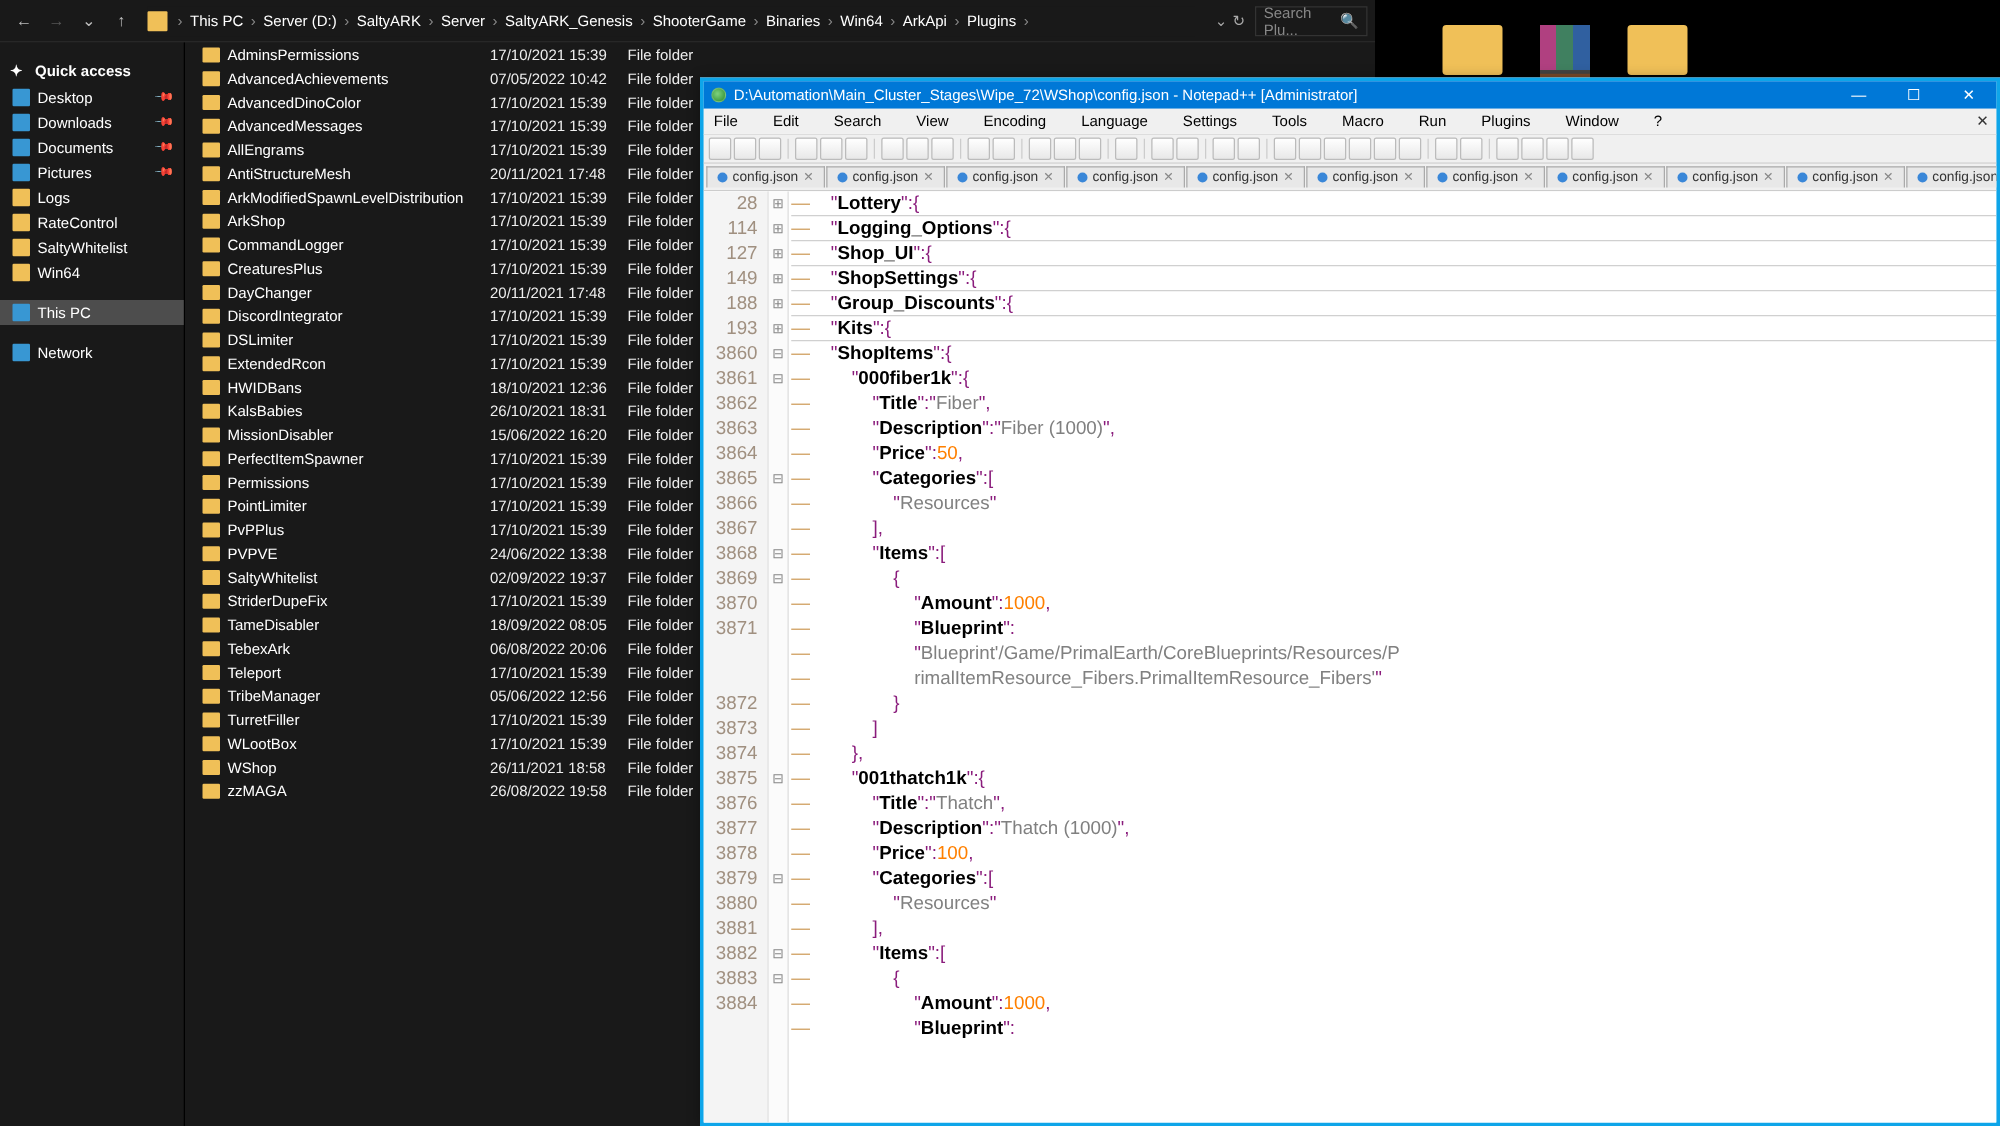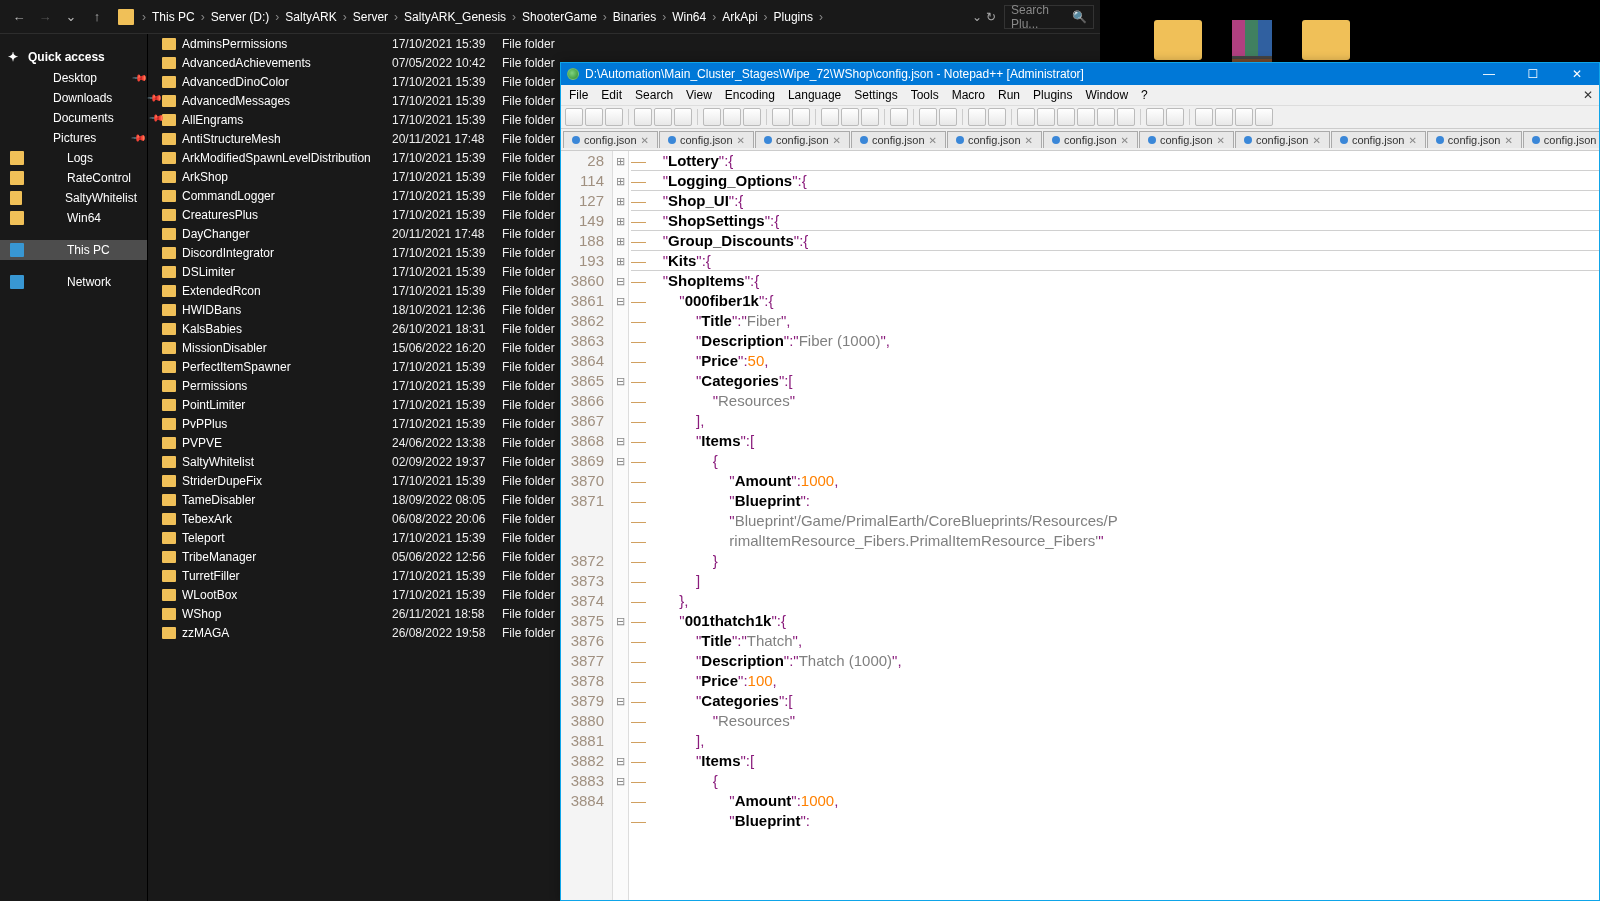--- a/index.html
+++ b/index.html
@@ -13,21 +13,21 @@
 .breadcrumb { flex: 1; display: flex; align-items: center; background: #191919; height: 24px; margin: 0 8px; font-size: 12px; }
 .crumb-icon { width: 16px; height: 16px; background: #f0c058; display: inline-flex; margin-right: 6px; border-radius: 1px; }
 .crumb-item { color: #fff; padding: 0 4px; }
 .crumb-sep { color: #888; padding: 0 2px; }
 .refresh-group { display: flex; align-items: center; gap: 4px; color: #aaa; font-size: 12px; padding: 0 8px;}
 .search-box { width: 90px; height: 24px; background: #191919; border: 1px solid #333; display: flex; align-items: center; padding: 0 6px; color: #888; font-size: 12px; }
 .search-box .mag { margin-left: auto; }
 
 .explorer-body { display: flex; height: calc(100% - 34px); }
 .sidebar { width: 148px; background: #191919; border-right: 1px solid #000; padding-top: 12px; font-size: 12px; }
-.sidebar-item { display: flex; align-items: center; padding: 3px 10px; color: #fff; gap: 37px; }
+.sidebar-item { display: flex; align-items: center; padding: 3px 10px; color: #fff; }
 .sidebar-item.active { background: #4d4d4d; }
 .sidebar-icon { width: 14px; height: 14px; margin-right: 6px; display: inline-block; border-radius: 1px; }
 .pin { margin-left: auto; color: #999; font-size: 10px; transform: rotate(45deg); }
 .sidebar .group-head { display: flex; align-items: center; padding: 4px 8px; color: #fff; font-weight: 600; }
 .qa-icon { width: 14px; height: 14px; margin-right: 6px; }
 
 .file-panel { flex: 1; background: #191919; }
 .columns-header { display: flex; background: #191919; border-bottom: 1px solid #2d2d2d; font-size: 12px; color: #ddd; height: 28px; align-items: center;}
 .col-name { width: 230px; padding-left: 14px; }
 .col-date { width: 110px; }
@@ -42,26 +42,26 @@
 .file-row .col-type { width: 96px; color: #eee; }
 
 
 .desk-icons { position: absolute; right: 250px; top: 20px; display: flex; gap: 30px; }
 .desk-folder { width: 48px; height: 40px; background: #f0c058; border-radius: 3px; }
 .desk-rar { width: 40px; height: 48px; display: flex; flex-direction: column; }
 .desk-rar .books { flex:1; background: linear-gradient(90deg, #b04080 33%, #408060 33% 66%, #3060a0 66%); }
 .desk-rar .belt { height: 12px; background: #7a4a2a; border-top: 3px solid #444; border-bottom: 3px solid #444;}
 
 
-.npp { position: absolute; left: 560px; top: 62px; width: 1040px; height: 839px; background: #fff; border: 1px solid #0ea5e9; box-shadow: 0 0 10px rgba(0,0,0,0.3); }
+.npp { position: absolute; left: 560px; top: 62px; width: 1040px; height: 839px; background: #fff; border: 3px solid #0ea5e9; box-shadow: 0 0 10px rgba(0,0,0,0.3); }
 .npp-title { height: 22px; background: #0078d7; color: #fff; display: flex; align-items: center; font-size: 12px; padding-left: 6px; }
 .npp-title .dot { width: 12px; height: 12px; background: radial-gradient(circle at 40% 40%, #7fd37f, #2a8a2a); border-radius: 50%; margin-right: 6px; border: 1px solid #fff3;}
 .npp-ctrl { margin-left: auto; display: flex; }
 .npp-ctrl div { width: 44px; height: 22px; display: flex; align-items: center; justify-content: center; color: #fff; font-size: 12px; }
-.npp-menu { height: 20px; background: #f0f0f0; display: flex; align-items: center; font-size: 12px; gap: 13px; padding: 0 8px; color: #000; position: relative;}
+.npp-menu { height: 20px; background: #f0f0f0; display: flex; align-items: center; font-size: 12px; gap: 28px; padding: 0 8px; color: #000; position: relative;}
 .npp-menu .close-doc { position: absolute; right: 6px; color: #333; font-size: 12px;}
 .npp-toolbar { height: 24px; background: #f0f0f0; border-top: 1px solid #ddd; border-bottom: 1px solid #ccc; display: flex; align-items: center; padding: 0 4px; gap: 2px;}
 .tb-ico { width: 18px; height: 18px; border: 1px solid #bbb; background: linear-gradient(#fff, #e8e8e8); border-radius: 2px;}
 .tb-sep { width: 1px; height: 16px; background: #ccc; margin: 0 3px;}
 .npp-tabs { height: 22px; background: #f0f0f0; display: flex; align-items: center; padding-left: 2px; overflow: hidden; border-bottom: 1px solid #ccc;}
 .npp-tab { font-size: 11px; padding: 2px 8px; border: 1px solid #aaa; background: #e8e8e8; margin-right: 1px; display: flex; align-items: center; gap: 4px; white-space: nowrap; border-bottom: none; color: #333;}
 .tab-dot { width: 8px; height: 8px; background: #3a87d8; border-radius: 50%; }
 .npp-tab .x { color: #888; font-size: 10px;}
 
 .editor { display: flex; height: calc(100% - 88px); font-family: Consolas, monospace; font-size: 15px; background: #fff; overflow-y: auto;}

